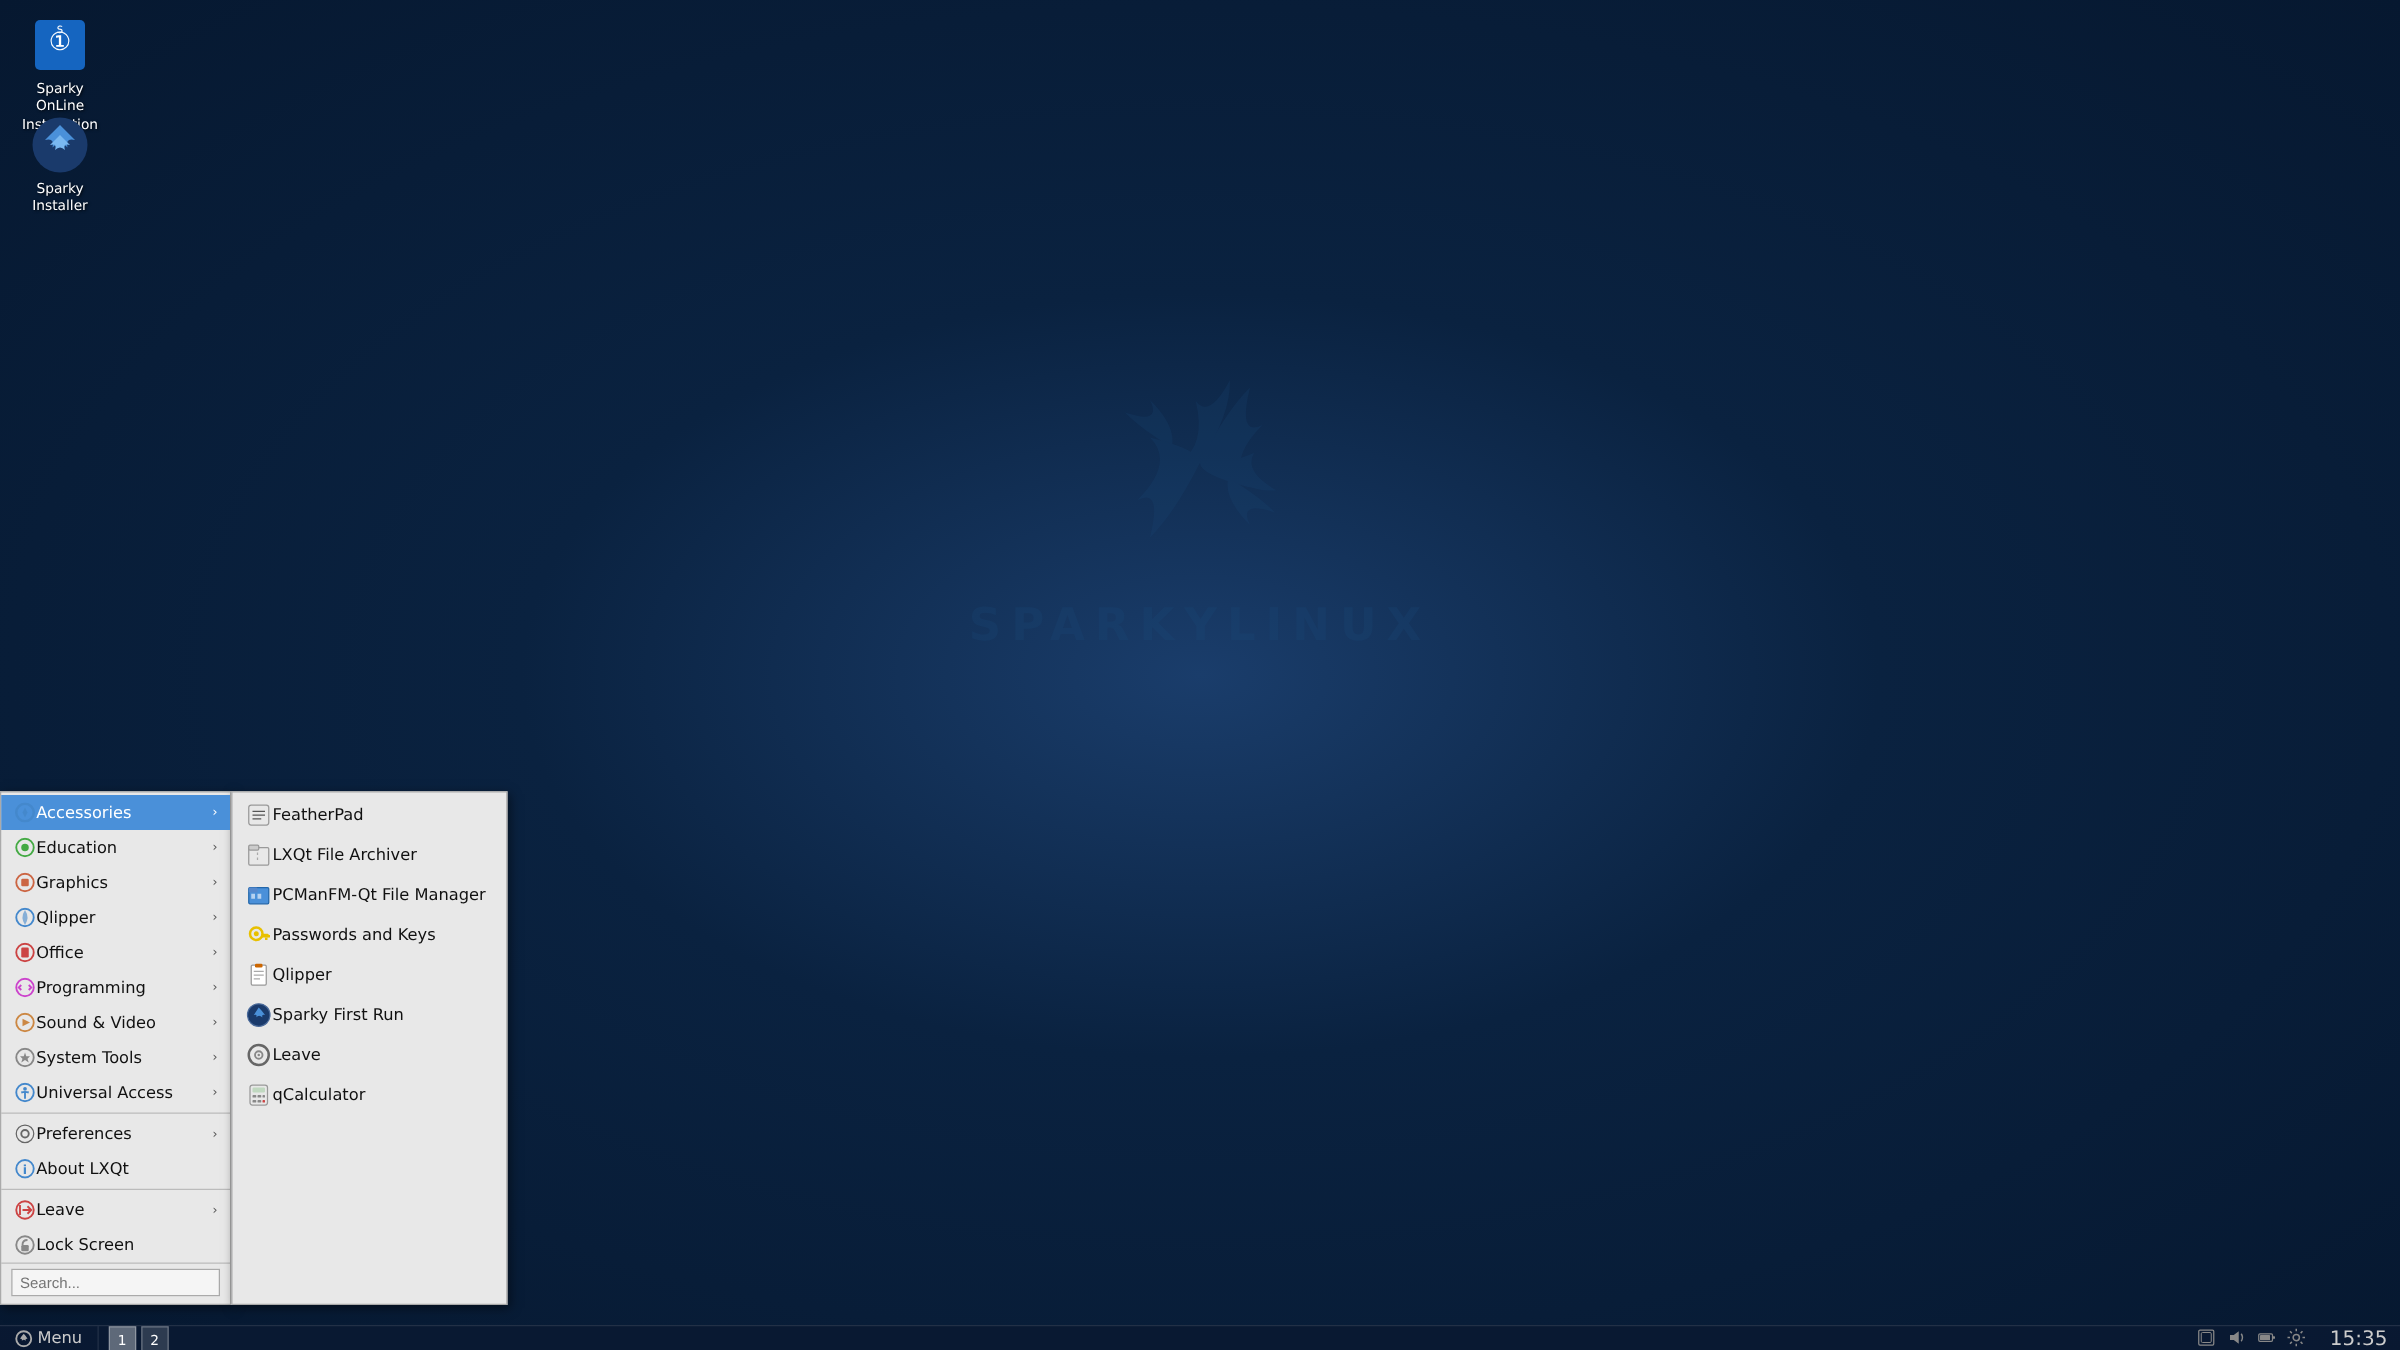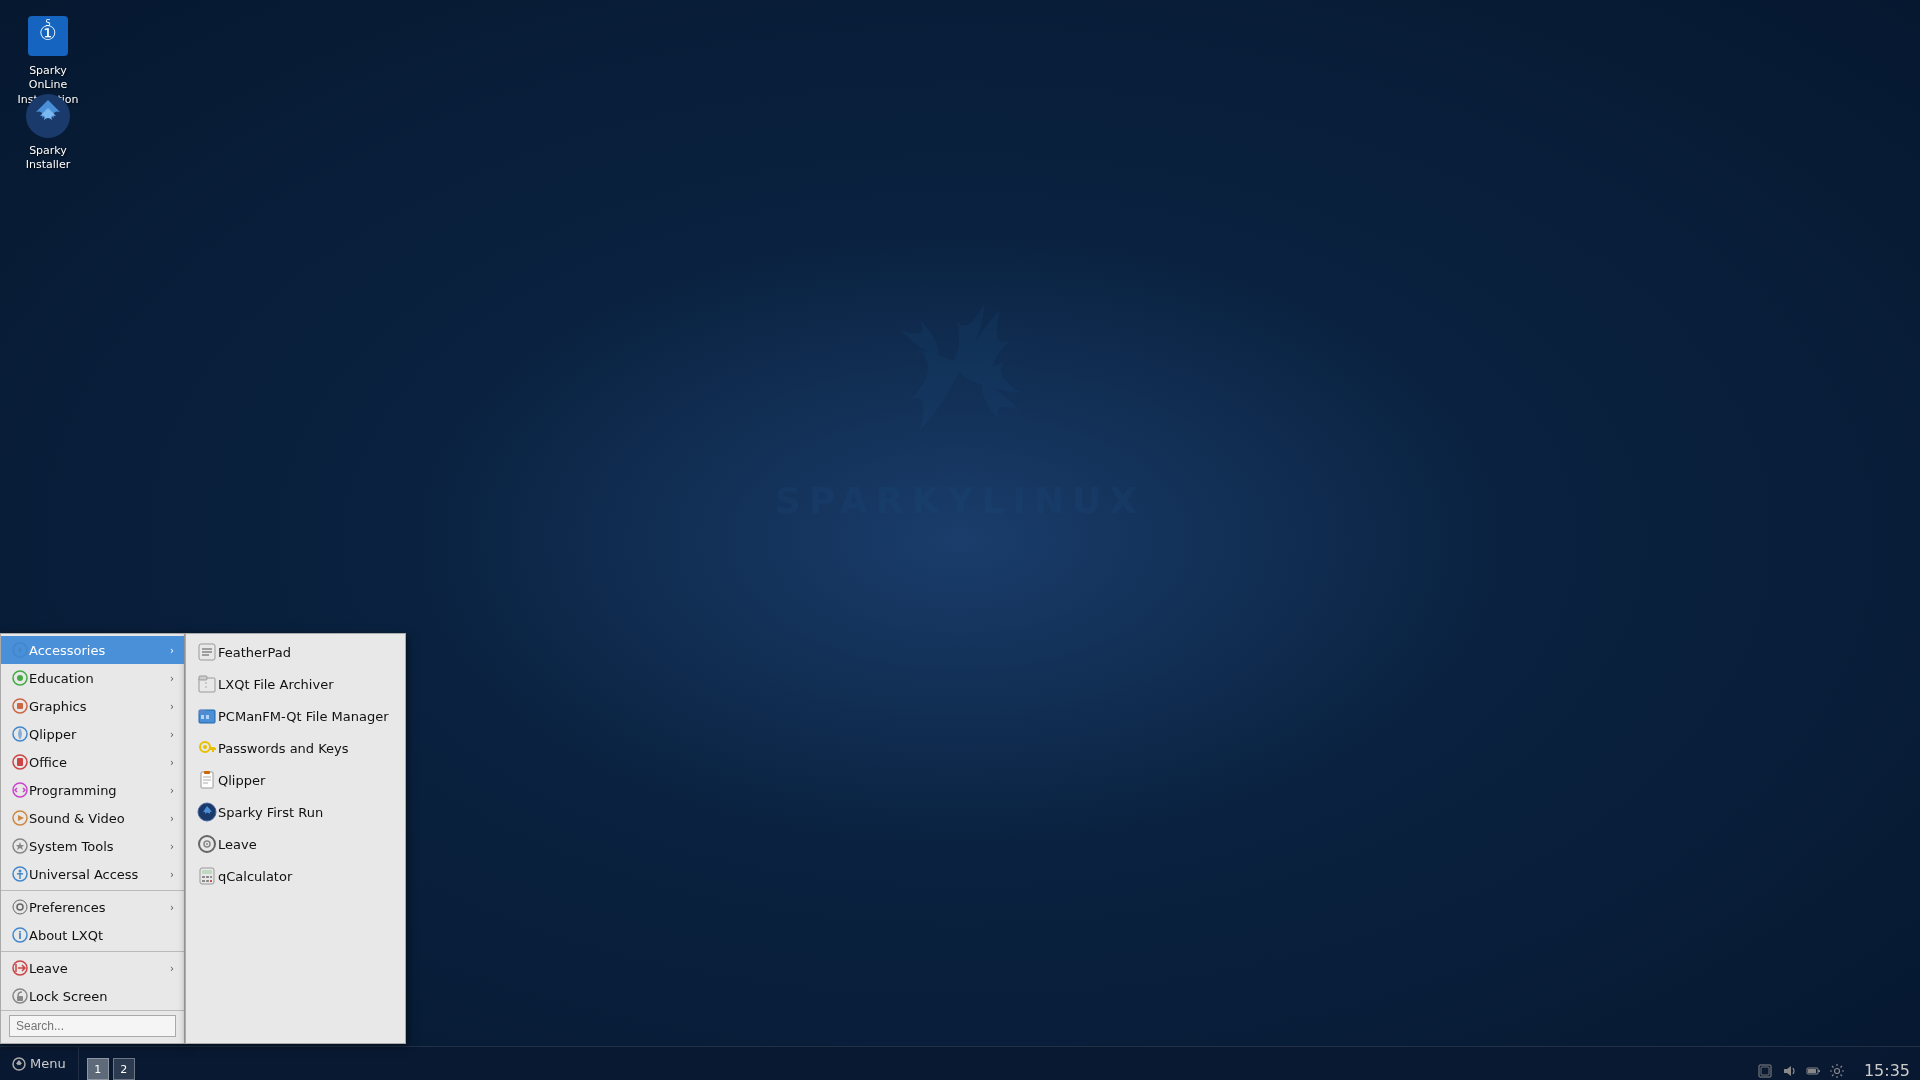--- a/index.html
+++ b/index.html
@@ -68,24 +68,24 @@
       letter-spacing: 8px;
       margin-top: 10px;
     }
 
     
     .taskbar {
       position: absolute;
       bottom: 0;
       left: 0;
       right: 0;
-      height: 34px;
+      height: 20px;
       background: rgba(10, 25, 50, 0.92);
       display: flex;
-      align-items: flex-end;
+      align-items: flex-start;
       z-index: 100;
       border-top: 1px solid rgba(255,255,255,0.1);
     }
     .taskbar-menu-btn {
       display: flex;
       align-items: center;
       gap: 4px;
       padding: 0 12px;
       height: 100%;
       color: #ccc;

